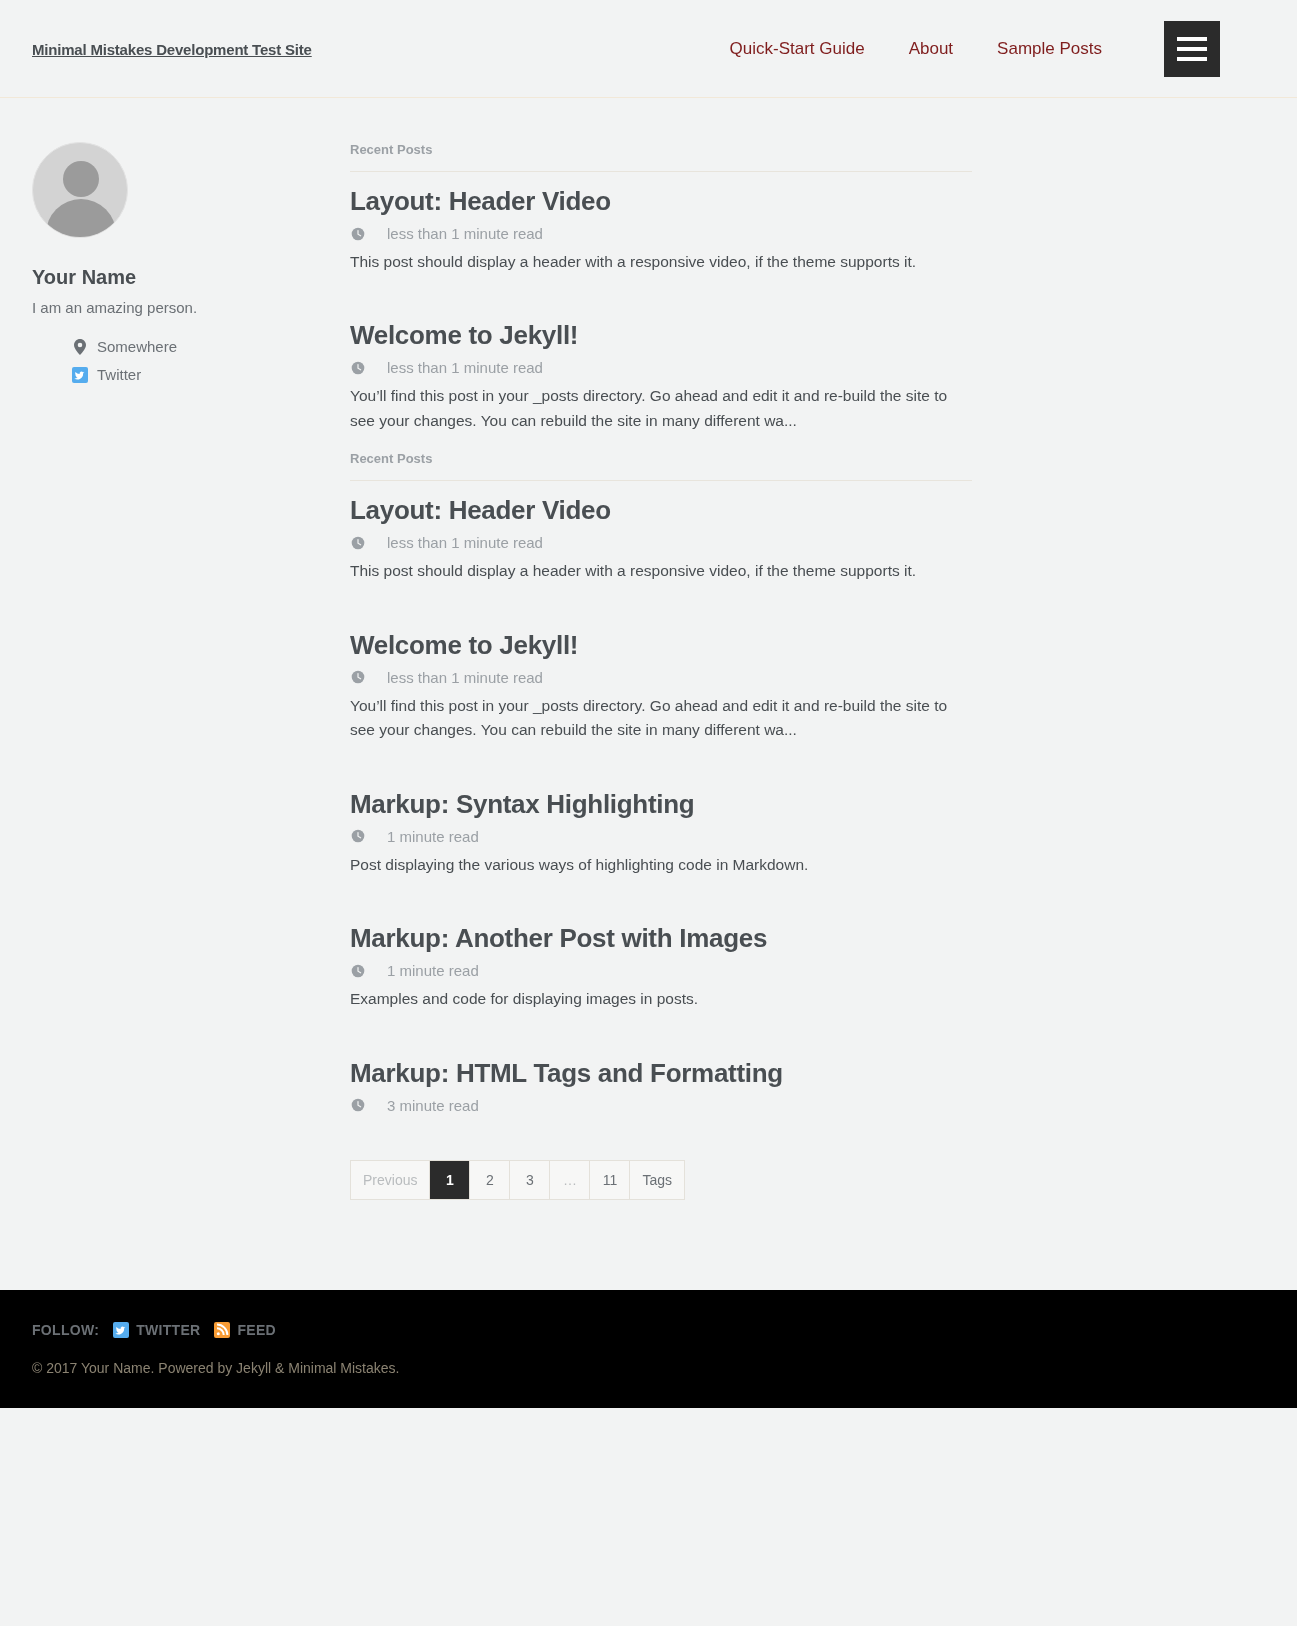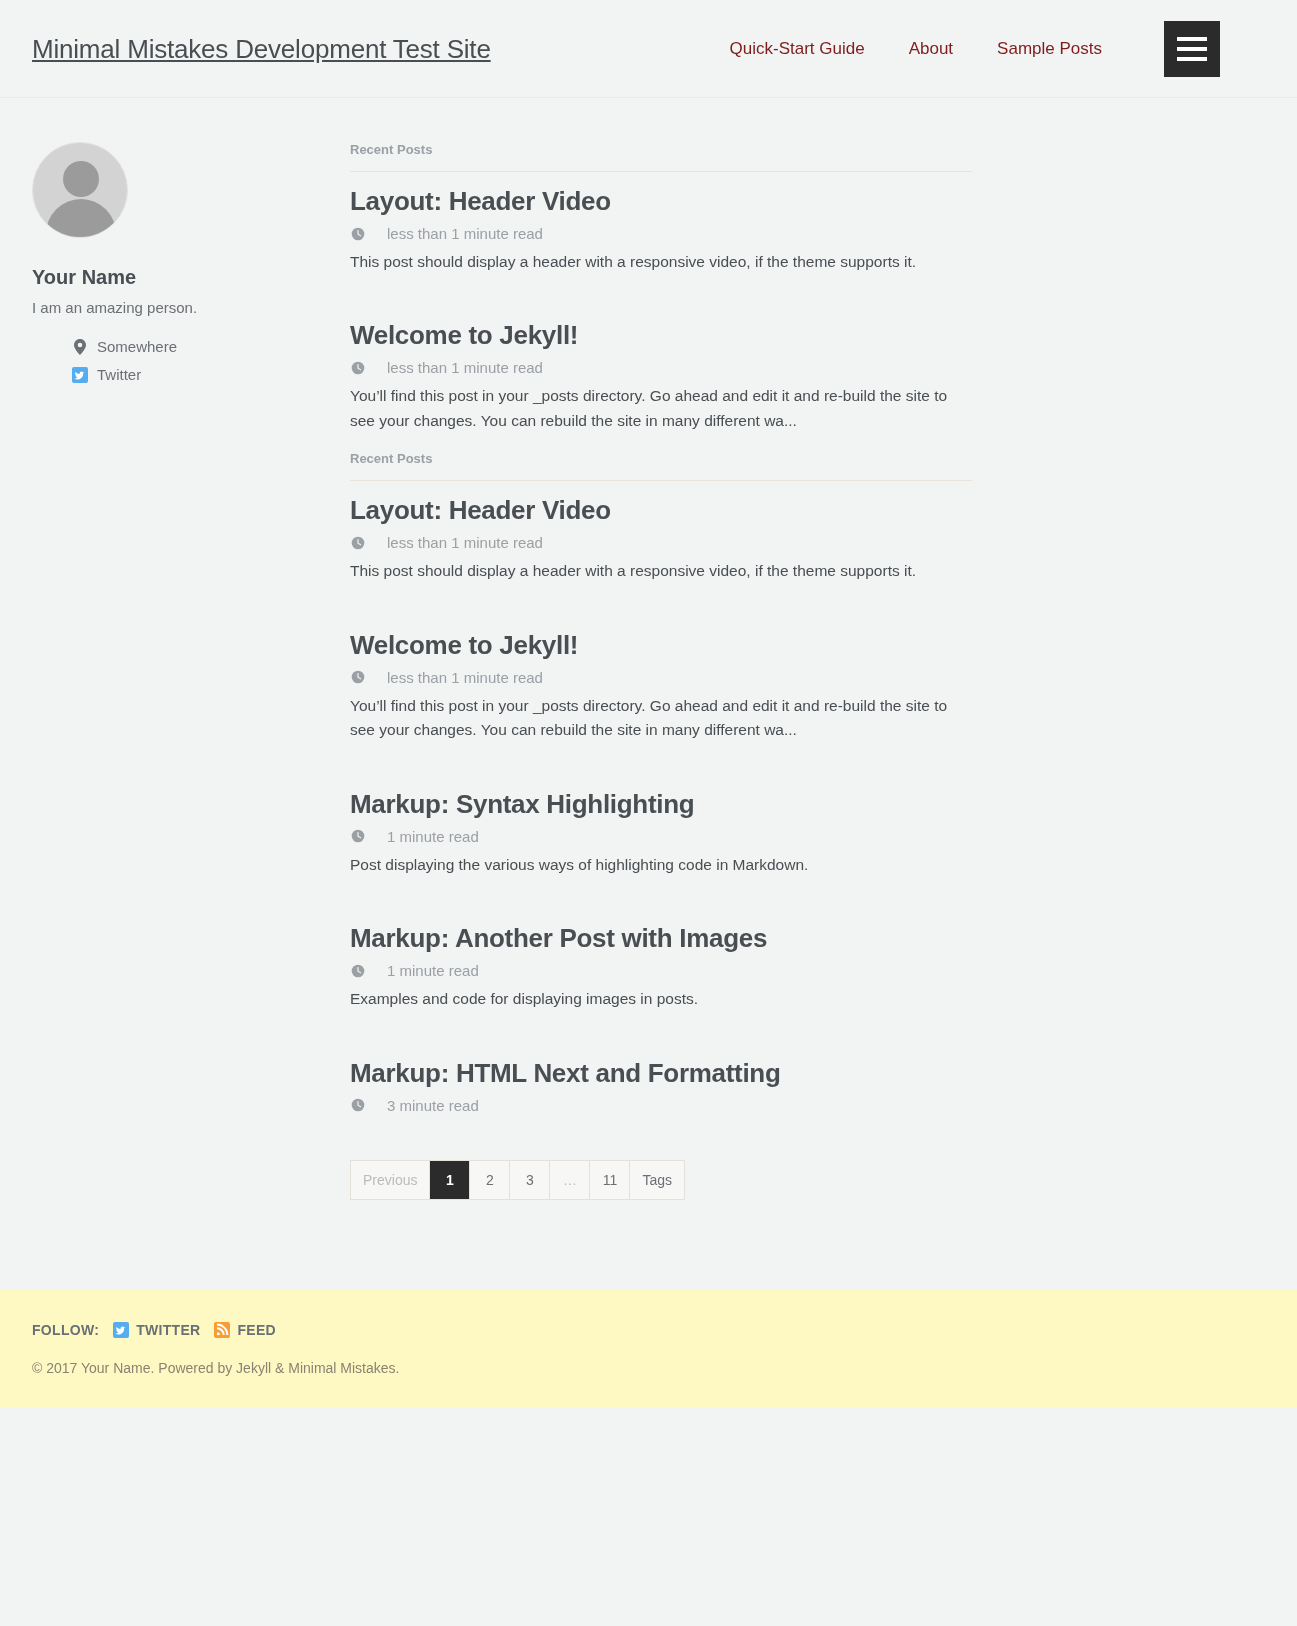--- a/index.html
+++ b/index.html
@@ -20,22 +20,22 @@
   }
   .masthead-inner {
     width: 1252px;
     margin: 0;
     padding: 0 32px;
     height: 98px;
     display: flex;
     align-items: center;
   }
   .site-title {
-    font-size: 26px;
-    font-weight: normal;
+    font-size: 15px;
+    font-weight: bold;
     color: #494e52;
     letter-spacing: -0.2px;
     white-space: nowrap;
   }
   .top-nav {
     margin-left: auto;
     display: flex;
     align-items: center;
     gap: 0px;
   }
@@ -195,21 +195,21 @@
   .pagination .pg.disabled { color: #b9bcbe; }
   .pagination .pg.current {
     background: #2b2b2b;
     color: #fff;
     font-weight: bold;
   }
 
   
   .footer-spacer { height: 90px; }
   .site-footer {
-    background: #fef9c3;
+    background: #000000;
     padding: 32px;
     width: 1297px;
   }
   .follow-row {
     display: flex;
     align-items: center;
     gap: 14px;
     font-size: 14px;
     font-weight: bold;
     color: #6b7075;
@@ -368,21 +368,21 @@
               <circle cx="8" cy="8" r="7.2" fill="#9ba0a5"></circle>
               <path d="M8 4v4.3l3 1.7" stroke="#f2f3f3" stroke-width="1.4" fill="none" stroke-linecap="round"></path>
             </svg>
         </span>
         <span>1 minute read</span>
       </p>
       <p class="post-excerpt">Examples and code for displaying images in posts.</p>
     </article>
 
     <article class="post-item">
-      <h2 class="post-title">Markup: HTML Next and Formatting</h2>
+      <h2 class="post-title">Markup: HTML Tags and Formatting</h2>
       <p class="post-meta">
         <span class="ico">
           <svg width="14" height="14" viewBox="0 0 16 16">
               <circle cx="8" cy="8" r="7.2" fill="#9ba0a5"></circle>
               <path d="M8 4v4.3l3 1.7" stroke="#f2f3f3" stroke-width="1.4" fill="none" stroke-linecap="round"></path>
             </svg>
         </span>
         <span>3 minute read</span>
       </p>
     </article>

